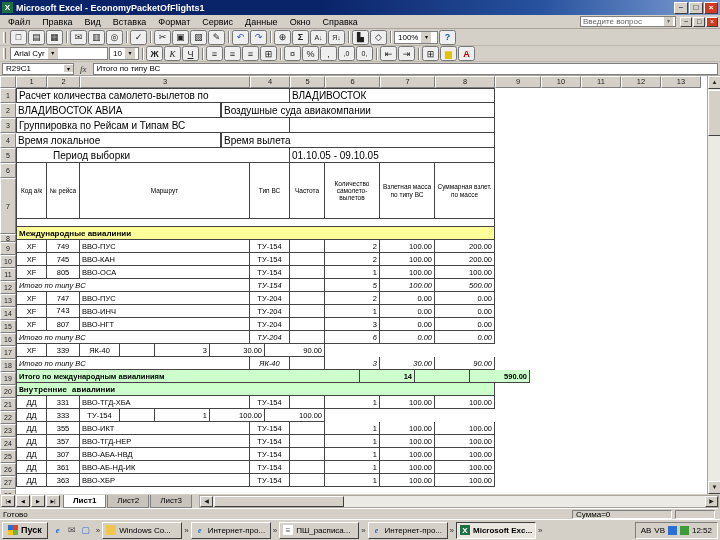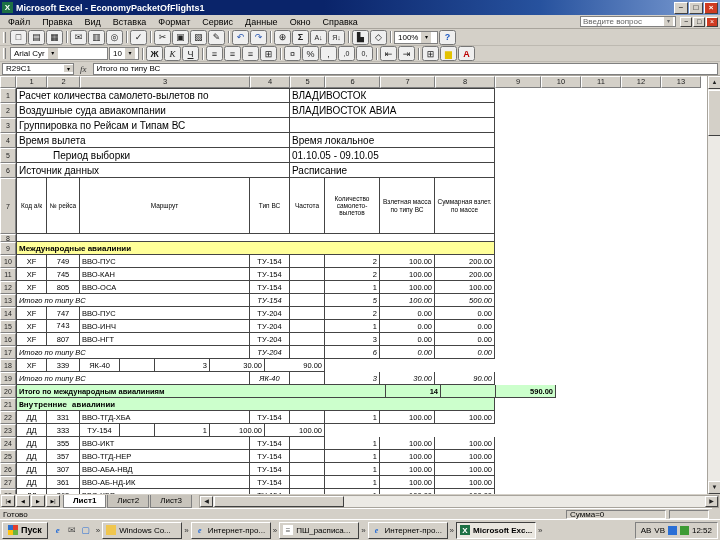--- a/index.html
+++ b/index.html
@@ -100,21 +100,21 @@
   .tabnav { width:14px; height:12px; background:#d4d0c8; border:1px solid; border-color:#fff #404040 #404040 #fff;
     font-size:5px; text-align:center; line-height:10px; flex:none; }
   .tab { padding:0 9px; font-size:8px; height:13px; line-height:12px; background:#c8c4bc;
     border:1px solid #808080; border-top:none; flex:none; }
   .tab.active { background:#fff; font-weight:bold; }
   .hscroll { flex:1; height:13px; background:#eceae5; border:1px solid #a8a49c; display:flex; align-items:center; margin-left:6px; position:relative; }
   .hthumb { width:130px; height:11px; background:#d4d0c8; border:1px solid; border-color:#fff #404040 #404040 #fff; margin-left:1px; }
   .hfill { flex:1; }
 
   
-  .statusbar { position:absolute; top:508px; left:0; right:8px; height:11px; background:#d4d0c8;
+  .statusbar { position:absolute; top:508px; left:0; right:2px; height:11px; background:#d4d0c8;
     border-top:1px solid #fff; display:flex; align-items:center; font-size:8px; padding:0 3px; }
   .spanel { border:1px solid; border-color:#808080 #fff #fff #808080; height:9px; line-height:7px; padding:0 3px; }
   .spanel.sum { margin-left:auto; width:100px; }
   .spanel.blank { width:40px; margin-left:3px; }
 
   
   .taskbar { position:absolute; top:519px; left:0; right:0; height:21px; background:#d4d0c8;
     border-top:1px solid #fff; display:flex; align-items:center; gap:2px; padding:0 2px; }
   .startbtn { height:17px; background:#d4d0c8; border:1px solid; border-color:#fff #404040 #404040 #fff;
     display:flex; align-items:center; gap:3px; padding:0 5px; font-weight:bold; font-size:9px; flex:none; }
@@ -296,38 +296,34 @@
         <div class="rowhead hdr" data-name="row-header" style="height: 13px;">26</div>
         <div class="rowhead hdr" data-name="row-header" style="height: 13px;">27</div>
         <div class="rowhead hdr" data-name="row-header" style="height: 13px;">28</div>
       </div>
     <div class="cells" id="cells" data-name="cell-grid">
         <div class="grow" data-name="sheet-row" style="height: 15px;">
           <div class="c info lft bl br bb bt" data-name="cell" style="width: 274px;">Расчет количества самолето-вылетов по</div>
           <div class="c info lft br bb bt" data-name="cell" style="width: 205px;">ВЛАДИВОСТОК</div>
         </div>
         <div class="grow" data-name="sheet-row" style="height: 15px;">
+          <div class="c info lft br bb" data-name="cell" style="width: 205px;">ВЛАДИВОСТОК АВИА</div>
           <div class="c info lft bl br bb" data-name="cell" style="width: 274px;">Воздушные суда авиакомпании</div>
-          <div class="c info lft br bb" data-name="cell" style="width: 205px;">ВЛАДИВОСТОК АВИА</div>
         </div>
         <div class="grow" data-name="sheet-row" style="height: 15px;">
           <div class="c info lft bl br bb" data-name="cell" style="width: 274px;">Группировка по Рейсам и Типам ВС</div>
           <div class="c info lft br bb" data-name="cell" style="width: 205px;"></div>
         </div>
         <div class="grow" data-name="sheet-row" style="height: 15px;">
+          <div class="c info lft br bb" data-name="cell" style="width: 205px;">Время локальное</div>
           <div class="c info lft bl br bb" data-name="cell" style="width: 274px;">Время вылета</div>
-          <div class="c info lft br bb" data-name="cell" style="width: 205px;">Время локальное</div>
         </div>
         <div class="grow" data-name="sheet-row" style="height: 15px;">
           <div class="c info lft bl br bb" data-name="cell" style="width: 274px; padding-left: 36px;">Период выборки</div>
           <div class="c info lft br bb" data-name="cell" style="width: 205px;">01.10.05 - 09.10.05</div>
-        </div>
-        <div class="grow" data-name="sheet-row" style="height: 15px;">
-          <div class="c info lft bl br bb" data-name="cell" style="width: 274px;">Источник данных</div>
-          <div class="c info lft br bb" data-name="cell" style="width: 205px;">Расписание</div>
         </div>
         <div class="grow" data-name="sheet-row" style="height: 56px;">
           <div class="c th br bb bl" data-name="cell" style="width: 31px;">Код а/к</div>
           <div class="c th br bb" data-name="cell" style="width: 33px;">№ рейса</div>
           <div class="c th br bb" data-name="cell" style="width: 170px;">Маршрут</div>
           <div class="c th br bb" data-name="cell" style="width: 40px;">Тип ВС</div>
           <div class="c th br bb" data-name="cell" style="width: 35px;">Частота</div>
           <div class="c th br bb" data-name="cell" style="width: 55px;">Количество самолето-вылетов</div>
           <div class="c th br bb" data-name="cell" style="width: 55px;">Взлетная масса по типу ВС</div>
           <div class="c th br bb" data-name="cell" style="width: 60px;">Суммарная взлет. по массе</div>
@@ -425,21 +421,21 @@
         </div>
         <div class="grow" data-name="sheet-row" style="height: 13px;">
           <div class="c ital lft br bb bl" data-name="cell" style="width: 234px;">Итого по типу ВС</div>
           <div class="c ital ctr br bb" data-name="cell" style="width: 40px;">ЯК-40</div>
           <div class="c ital ctr br bb" data-name="cell" style="width: 35px;"></div>
           <div class="c ital rgt br bb" data-name="cell" style="width: 55px;">3</div>
           <div class="c ital rgt br bb" data-name="cell" style="width: 55px;">30.00</div>
           <div class="c ital rgt br bb" data-name="cell" style="width: 60px;">90.00</div>
         </div>
         <div class="grow" data-name="sheet-row" style="height: 13px;">
-          <div class="c bold lft br bb bl" data-name="cell" style="width: 370px; background: rgb(204, 255, 204); text-align: center;">Итого по международным авиалиниям</div>
+          <div class="c bold lft br bb bl" data-name="cell" style="width: 344px; background: rgb(204, 255, 204); text-align: center;">Итого по международным авиалиниям</div>
           <div class="c bold rgt br bb" data-name="cell" style="width: 55px; background: rgb(204, 255, 204);">14</div>
           <div class="c bold ctr br bb" data-name="cell" style="width: 55px; background: rgb(204, 255, 204);"></div>
           <div class="c bold rgt br bb" data-name="cell" style="width: 60px; background: rgb(204, 255, 204);">590.00</div>
         </div>
         <div class="grow" data-name="sheet-row" style="height: 13px; font-family: Liberation Mono, monospace;">
           <div class="c sec lft bl br bb" data-name="cell" style="width: 479px; background: rgb(204, 255, 204);">Внутренние авиалинии</div>
         </div>
         <div class="grow" data-name="sheet-row" style="height: 13px;">
           <div class="c ctr br bb bl" data-name="cell" style="width: 31px;">ДД</div>
           <div class="c ctr br bb" data-name="cell" style="width: 33px; text-align: right;">331</div>

